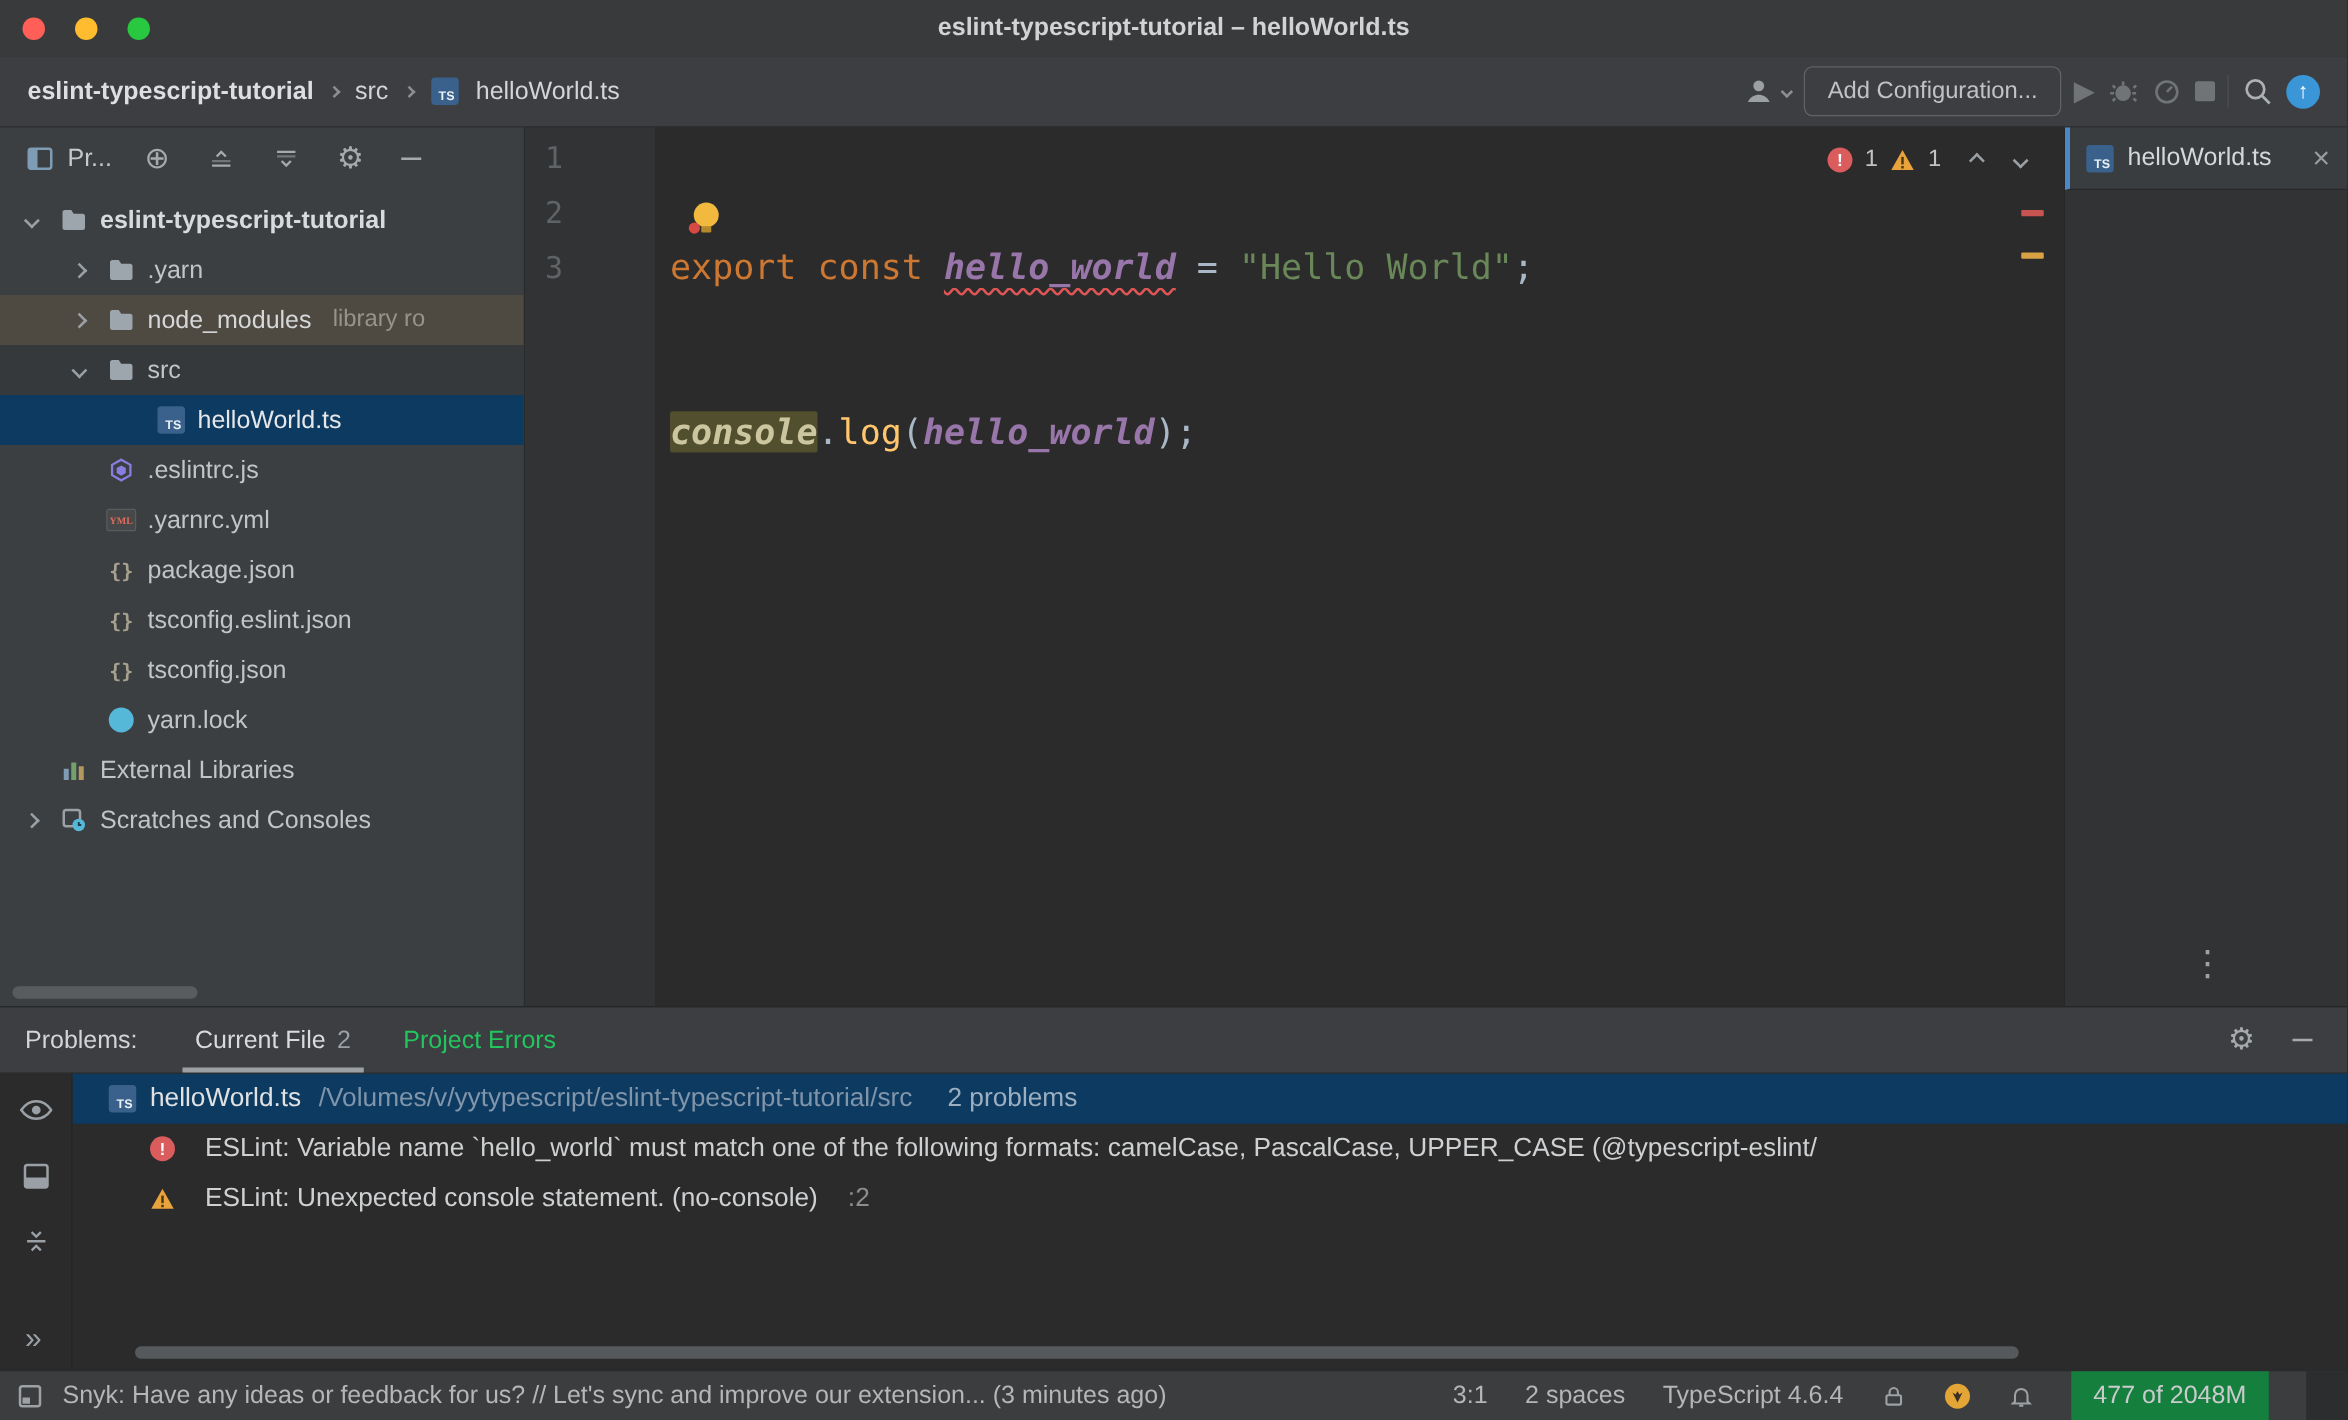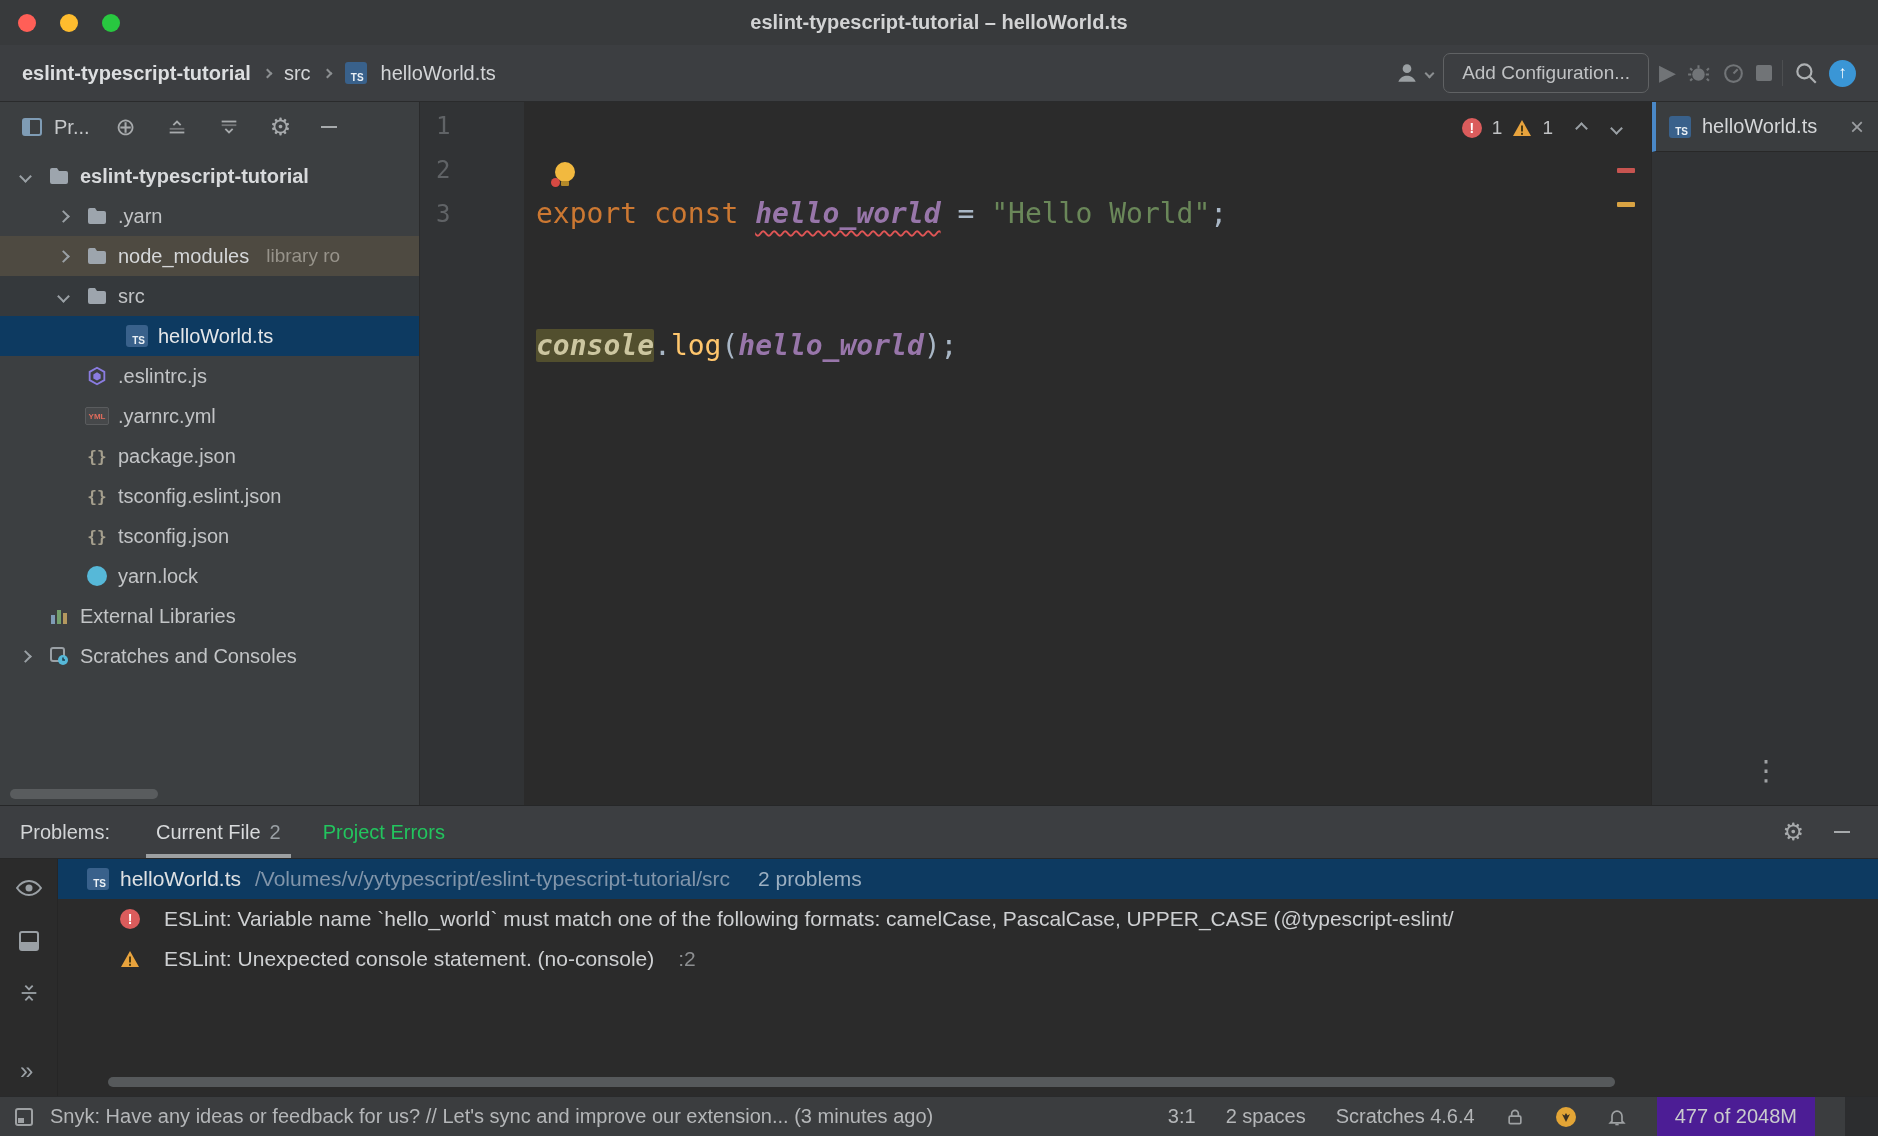--- a/index.html
+++ b/index.html
@@ -54,21 +54,21 @@
   .ind0 { padding-left:12px; }
   .ind1 { padding-left:50px; }
   .ind2 { padding-left:90px; }
   .trow.selected { background:#0d3a61; color:#e5e7e9; }
   .trow.libroot { background:#4e4a41; color:#d5d7d9; }
   .trow.srcband { background:#35393c; }
   .trow .suffix { color:#97938a; margin-left:8px; font-size:19px; }
   .trow .rootlbl { font-weight:bold; color:#d8dadc; }
   .ic { flex:none; display:flex; align-items:center; justify-content:center; width:24px; height:24px; }
   .ts-ic { width:22px; height:22px; background:#39618b; color:#eaf0f5; font-size:10px; font-weight:bold; display:flex; align-items:flex-end; justify-content:flex-end; padding:1px 3px; border-radius:3px; font-family:"Liberation Sans",sans-serif; }
-  .yml-ic { width:24px; height:18px; background:#46484a; border:1px solid #5a5c5e; border-radius:2px; color:#e06c5c; font-size:8px; font-weight:bold; display:flex; align-items:center; justify-content:center; font-family:Liberation Sans, sans-serif; }
+  .yml-ic { width:24px; height:18px; background:#46484a; border:1px solid #5a5c5e; border-radius:2px; color:#e06c5c; font-size:8px; font-weight:bold; display:flex; align-items:center; justify-content:center; font-family:Liberation Serif, serif; }
   .json-ic { color:#a6a08e; font-weight:bold; font-size:16px; font-family:"DejaVu Sans Mono",monospace; }
   .yarn-ic { width:20px; height:20px; border-radius:50%; background:#56b8d8; display:inline-block; }
   .proj-hscroll { position:absolute; left:10px; bottom:6px; width:148px; height:10px; border-radius:5px; background:#595c5e; }
 
   
   .editor { flex:1; background:#2b2b2b; position:relative; display:flex; font-family:"DejaVu Sans Mono",monospace; }
   .gutter { width:104px; flex:none; background:#313335; color:#606366; font-size:24px; line-height:44px; padding:2px 0 0 16px; }
   .codearea { padding:2px 0 0 12px; font-size:28px; line-height:44px; white-space:pre; }
   .kw { color:#cc7832; }
   .plain { color:#a9b7c6; }
@@ -117,21 +117,21 @@
   .filerow .fcount { color:#9cafc1; margin-left:18px; }
   .problemrow { height:40px; display:flex; align-items:center; gap:24px; padding-left:62px; color:#ced0d2; white-space:nowrap; overflow:hidden; }
   .problemrow .suffix { color:#8c8e90; }
   .main-hscroll { position:absolute; left:108px; bottom:9px; width:1507px; height:10px; border-radius:5px; background:#56595b; }
   .hidden-tabs { color:#9aa0a5; font-size:24px; }
 
   
   .statusbar { height:40px; background:#3b3d3f; border-top:1px solid #292a2b; display:flex; align-items:center; padding-left:14px; font-size:20px; color:#b4b6b8; }
   .sb-msg { margin-left:16px; white-space:nowrap; overflow:hidden; max-width:1060px; }
   .sb-right { margin-left:auto; display:flex; align-items:center; gap:30px; height:100%; }
-  .memchip { height:100%; background:#4c1d95; color:#c9cbcd; display:flex; align-items:center; padding:0 18px; }
+  .memchip { height:100%; background:#15803d; color:#c9cbcd; display:flex; align-items:center; padding:0 18px; }
   .sb-corner { width:33px; height:100%; background:#2c2d2f; }
 </style>
 </head>
 <body>
 
 <div class="titlebar">
   <div class="lights">
     <span class="light red"></span>
     <span class="light yellow"></span>
     <span class="light green"></span>
@@ -452,21 +452,21 @@
 
 <div class="statusbar">
   <svg width="20" height="20" viewBox="0 0 20 20">
       <rect x="2" y="2" width="16" height="16" rx="2" fill="none" stroke="#9ea1a3" stroke-width="2"></rect>
       <rect x="4" y="11" width="6" height="5" fill="#9ea1a3"></rect>
     </svg>
   <span class="sb-msg">Snyk: Have any ideas or feedback for us? // Let's sync and improve our extension... (3 minutes ago)</span>
   <div class="sb-right">
     <span>3:1</span>
     <span>2 spaces</span>
-    <span>Scratches 4.6.4</span>
+    <span>TypeScript 4.6.4</span>
     <svg width="20" height="20" viewBox="0 0 24 24" fill="none" stroke="#9ea1a3" stroke-width="2">
         <rect x="5" y="11" width="14" height="9" rx="1.5"></rect>
         <path d="M8 11V8a4 4 0 0 1 8 0v3"></path>
       </svg>
     <svg width="22" height="22" viewBox="0 0 22 22">
         <circle cx="11" cy="11" r="10" fill="#e3a536"></circle>
         <path d="M7 8l4 8 4-8-2.5 1.5L11 7l-1.5 2.5z" fill="#3b3123"></path>
       </svg>
     <svg width="20" height="22" viewBox="0 0 24 24" fill="none" stroke="#9ea1a3" stroke-width="2">
         <path d="M6 17v-6a6 6 0 0 1 12 0v6l2 2H4z"></path>

